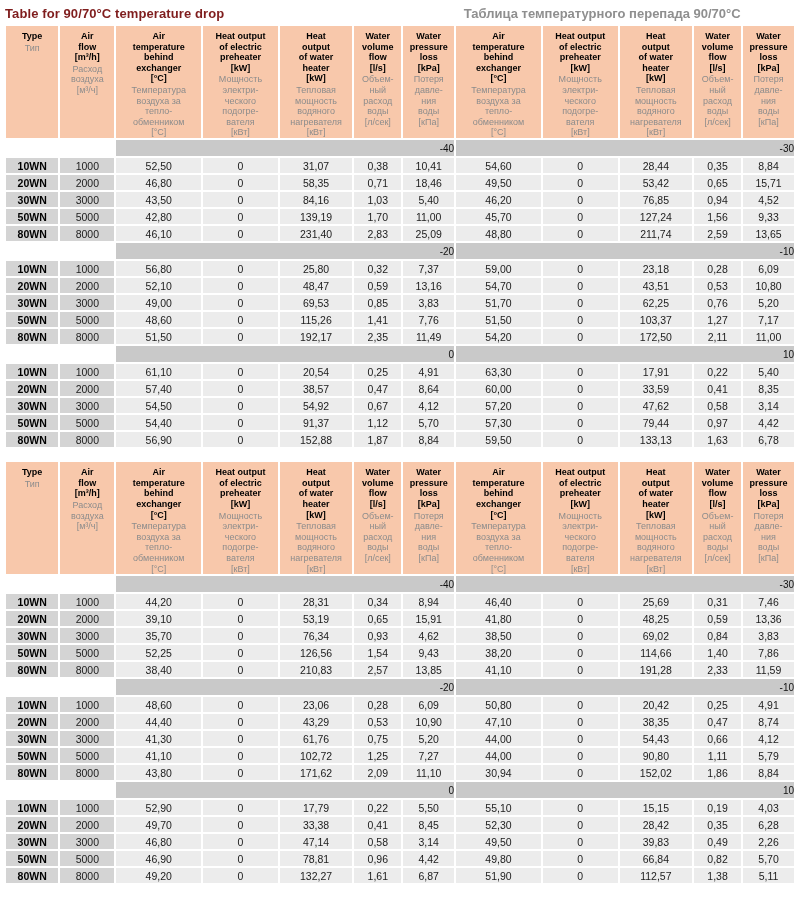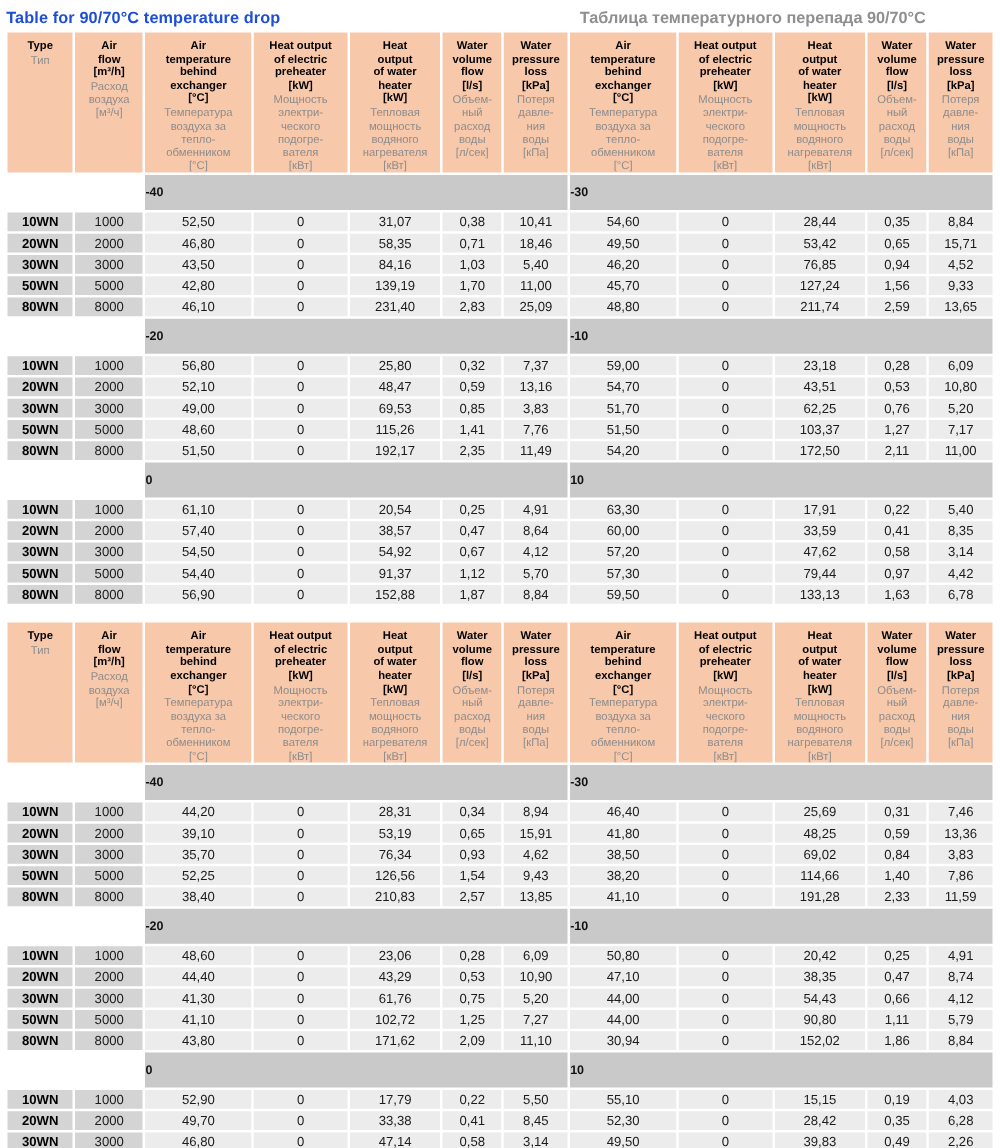--- a/index.html
+++ b/index.html
@@ -1,27 +1,27 @@
 <!DOCTYPE html>
 <html style="--header-bg: #f8c8ab; --band-bg: #c9c9c9; --type-bg: #d4d4d4; --cell-bg: #ececec; --ru-text: #8c8c8c; --ru-title: #8f8f8f;"><head>
 <meta charset="utf-8">
 <style>
   html,body{margin:0;padding:0;background:#ffffff;}
   body{font-family:"Liberation Sans",sans-serif;color:#111;}
   .page{width:800px;box-sizing:border-box;padding:2px 4px 0 4px;}
   .table-section{margin-bottom:8px;}
   .titles{display:flex;align-items:baseline;margin:4px 0 3px 1px;}
-  .title-en{font-size:13px;font-weight:bold;color:#1d4ed8;margin:0;flex:1;letter-spacing:0.1px;}
+  .title-en{font-size:13px;font-weight:bold;color:#7f1d1d;margin:0;flex:1;letter-spacing:0.1px;}
   .title-ru{font-size:13px;font-weight:bold;color:var(--ru-title);margin:0;width:49%;text-align:center;}
   table.data-table{border-collapse:separate;border-spacing:2px;width:100%;table-layout:fixed;}
   th,td{padding:0;overflow:hidden;}
   .header-cell{background:var(--header-bg);vertical-align:top;padding:5px 1px 0 1px;text-align:center;}
   .hdr-en{font-size:9px;font-weight:bold;color:#000;white-space:pre-line;line-height:1.18;}
   .hdr-ru{font-size:9px;font-weight:normal;color:var(--ru-text);white-space:pre-line;line-height:1.18;margin-top:1px;}
-  .band{background:var(--band-bg);font-weight:bold;font-size:10px;text-align:left;height:28px;vertical-align:middle;color:#111;}
+  .band{background:var(--band-bg);font-weight:normal;font-size:10px;text-align:right;height:16px;vertical-align:middle;color:#111;}
   .band-blank{background:transparent;}
   .cell{font-size:10.5px;text-align:center;height:15px;vertical-align:middle;color:#1b1b1b;}
   .type-cell{background:var(--type-bg);font-weight:bold;color:#000;}
   .flow-cell{background:var(--type-bg);}
   .data-cell{background:var(--cell-bg);}
   col.col-type{width:6.8%} col.col-flow{width:7.0%}
   col.col-airtemp{width:11.0%} col.col-heatel{width:9.7%} col.col-heatwater{width:9.4%}
   col.col-watervol{width:6.1%} col.col-waterpress{width:6.6%}
 </style>
 </head>

